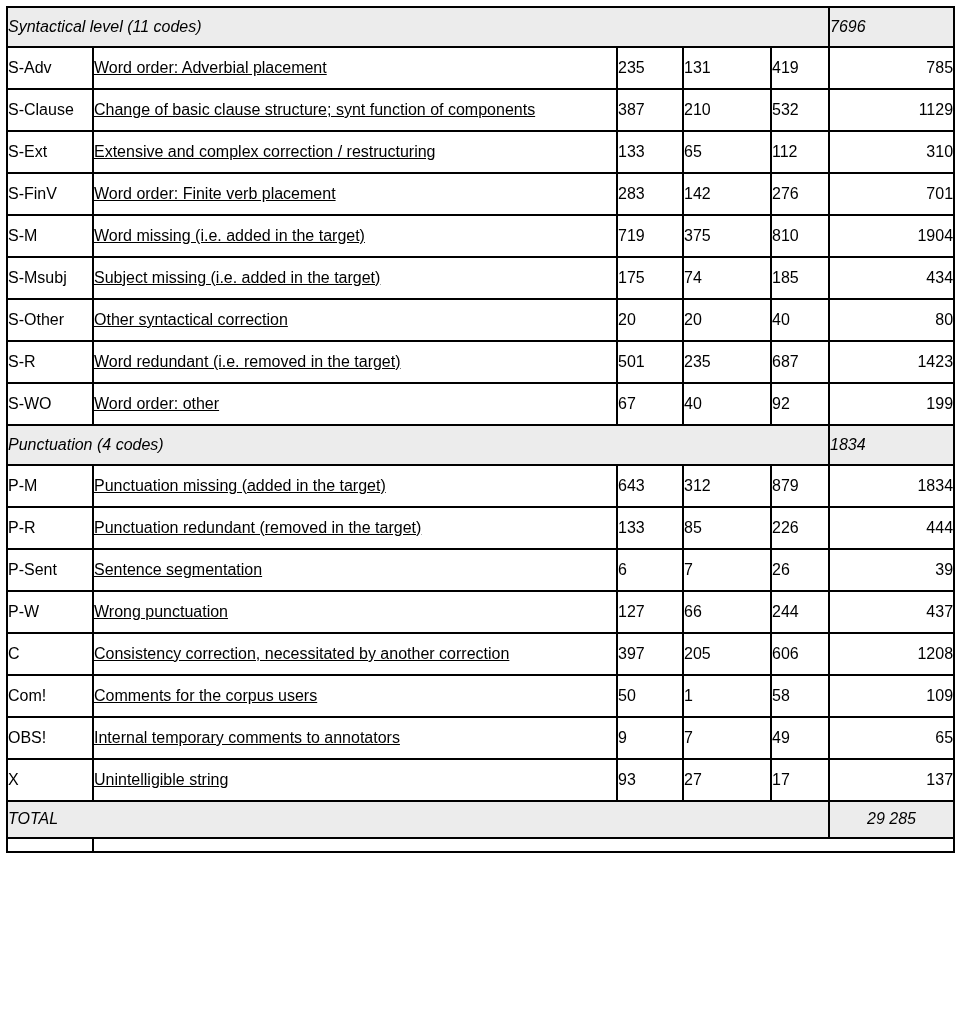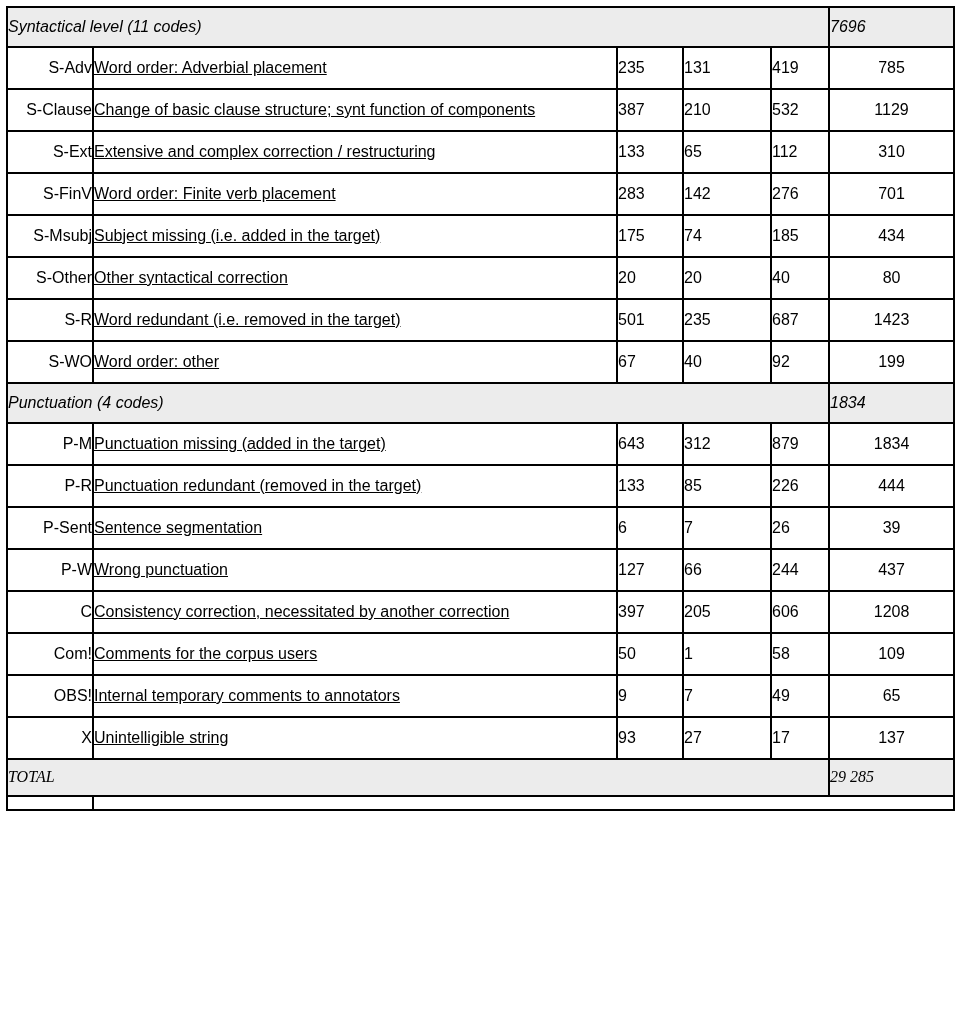--- a/index.html
+++ b/index.html
@@ -38,39 +38,38 @@
     vertical-align: middle;
     padding: 0;
     overflow: hidden;
     white-space: nowrap;
   }
   tr.data-row { height: 42px; }
   tr.section-row { height: 40px; }
   tr.total-row { height: 37px; }
   tr.partial-row { height: 14px; }
 
-  td.code-cell { padding-left: 7px; text-align: right; }
+  td.code-cell { padding-left: 7px; }
   td.desc-cell { padding-left: 9px; text-decoration: underline; }
   td.num-cell { padding-left: 10px; }
-  td.rowtotal-cell { text-align: center; padding-right: 9px; }
+  td.rowtotal-cell { text-align: right; padding-right: 9px; }
 
   tr.section-row td {
     background: var(--section-bg, #ececec);
     font-style: italic;
   }
   td.section-label { padding-left: 11px; }
   td.section-total { text-align: left; padding-right: 9px; }
 
   tr.total-row td {
     background: var(--section-bg, #ececec);
     font-style: italic;
-    font-family: Liberation Serif, serif;
   }
   td.grand-label { padding-left: 11px; }
-  td.grand-value { text-align: left; padding-right: 9px; }
+  td.grand-value { text-align: center; padding-right: 9px; }
 
   tr.partial-row td { background: #fff; }
 </style>
 </head>
 <body>
 
 <div class="page">
   <table class="codes-table">
     <colgroup>
       <col style="width:86px">
@@ -111,20 +110,28 @@
         </tr>
         <tr class="data-row">
           <td class="code-cell">S-FinV</td>
           <td class="desc-cell">Word order: Finite verb placement</td>
           <td class="num-cell">283</td>
           <td class="num-cell">142</td>
           <td class="num-cell">276</td>
           <td class="rowtotal-cell">701</td>
         </tr>
         <tr class="data-row">
+          <td class="code-cell">S-M</td>
+          <td class="desc-cell">Word missing (i.e. added in the target)</td>
+          <td class="num-cell">719</td>
+          <td class="num-cell">375</td>
+          <td class="num-cell">810</td>
+          <td class="rowtotal-cell">1904</td>
+        </tr>
+        <tr class="data-row">
           <td class="code-cell">S-Msubj</td>
           <td class="desc-cell">Subject missing (i.e. added in the target)</td>
           <td class="num-cell">175</td>
           <td class="num-cell">74</td>
           <td class="num-cell">185</td>
           <td class="rowtotal-cell">434</td>
         </tr>
         <tr class="data-row">
           <td class="code-cell">S-Other</td>
           <td class="desc-cell">Other syntactical correction</td>

